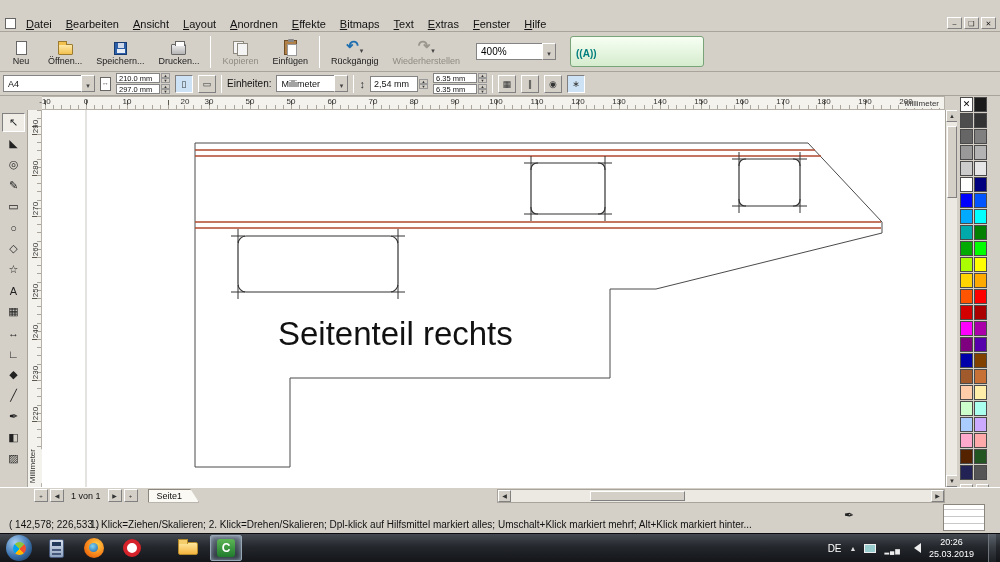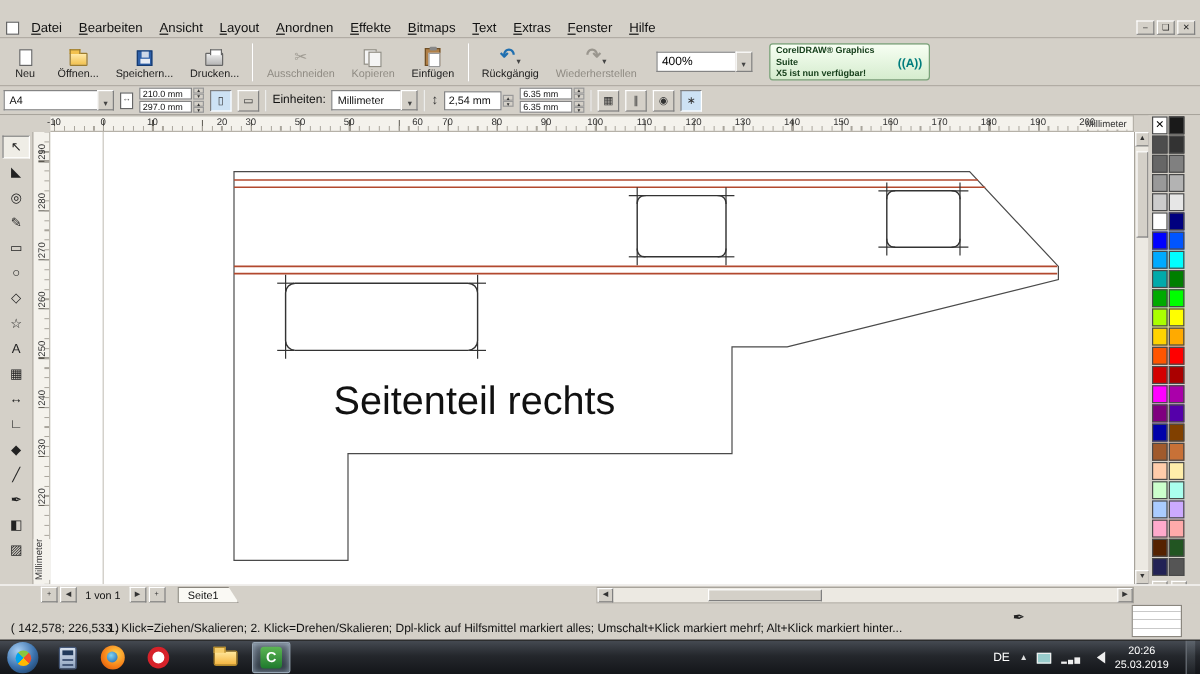--- a/index.html
+++ b/index.html
@@ -194,26 +194,20 @@
     </button>
     <button class="tb-btn">
       <span class="tb-ico">
           <span class="i-printer"></span>
         </span>
       <span>Drucken...</span>
     </button>
     <span class="tb-sep"></span>
     <button class="tb-btn disabled">
       <span class="tb-ico">
-          <span class="i-scissors"></span>
-        </span>
-      <span>Ausschneiden</span>
-    </button>
-    <button class="tb-btn disabled">
-      <span class="tb-ico">
           <span class="i-copy"></span>
         </span>
       <span>Kopieren</span>
     </button>
     <button class="tb-btn">
       <span class="tb-ico">
           <span class="i-paste"></span>
         </span>
       <span>Einfügen</span>
     </button>
@@ -230,24 +224,20 @@
           <span class="i-redo"></span>
           <span class="dd"></span>
         </span>
       <span>Wiederherstellen</span>
     </button>
     <span class="combo" style="margin-left:8px">
       <span class="combo-field" style="width:66px">400%</span>
       <button class="combo-btn dd"></button>
     </span>
     <div class="banner">
-      <span class="banner-text">
-        <span>CorelDRAW® Graphics Suite</span><br>
-        <span>X5 ist nun verfügbar!</span>
-      </span>
       <span class="banner-icon"></span>
     </div>
   </div>
 
   <div class="propbar">
     <span class="combo">
       <span class="combo-field" style="width:78px;font-size:9px">A4</span>
       <button class="combo-btn dd"></button>
     </span>
     <span class="i-papersize"></span>
@@ -310,21 +300,21 @@
   <div class="ruler-corner"></div>
   <div class="h-ruler" id="hruler">
     <span class="ruler-unit-h">Millimeter</span>
   <span class="hlab" style="left: 3px;">-10</span>
       <span class="hlab" style="left: 44px;">0</span>
       <span class="hlab" style="left: 85px;">10</span>
       <span class="hlab" style="left: 126px; padding-left: 34px;">20</span>
       <span class="hlab" style="left: 167px;">30</span>
       <span class="hlab" style="left: 208px;">50</span>
       <span class="hlab" style="left: 249px;">50</span>
-      <span class="hlab" style="left: 306px;">60</span>
+      <span class="hlab" style="left: 290px;">60</span>
       <span class="hlab" style="left: 331px;">70</span>
       <span class="hlab" style="left: 372px;">80</span>
       <span class="hlab" style="left: 413px;">90</span>
       <span class="hlab" style="left: 454px;">100</span>
       <span class="hlab" style="left: 495px;">110</span>
       <span class="hlab" style="left: 536px;">120</span>
       <span class="hlab" style="left: 577px;">130</span>
       <span class="hlab" style="left: 618px;">140</span>
       <span class="hlab" style="left: 659px; text-align: center;">150</span>
       <span class="hlab" style="left: 700px;">160</span>

